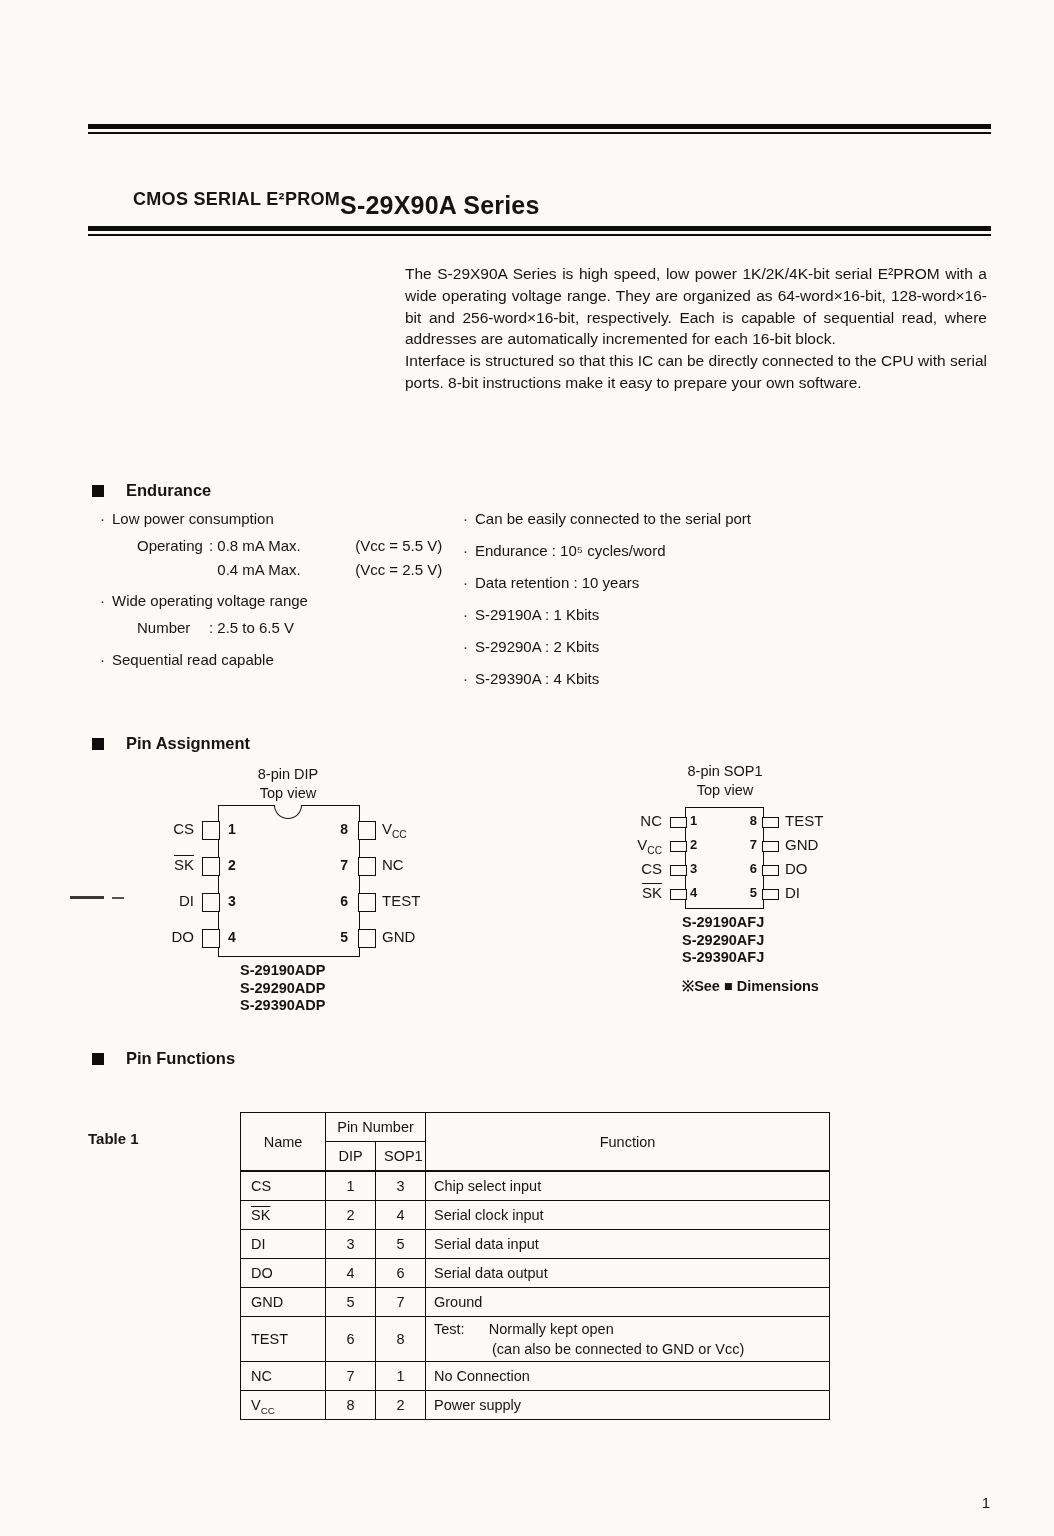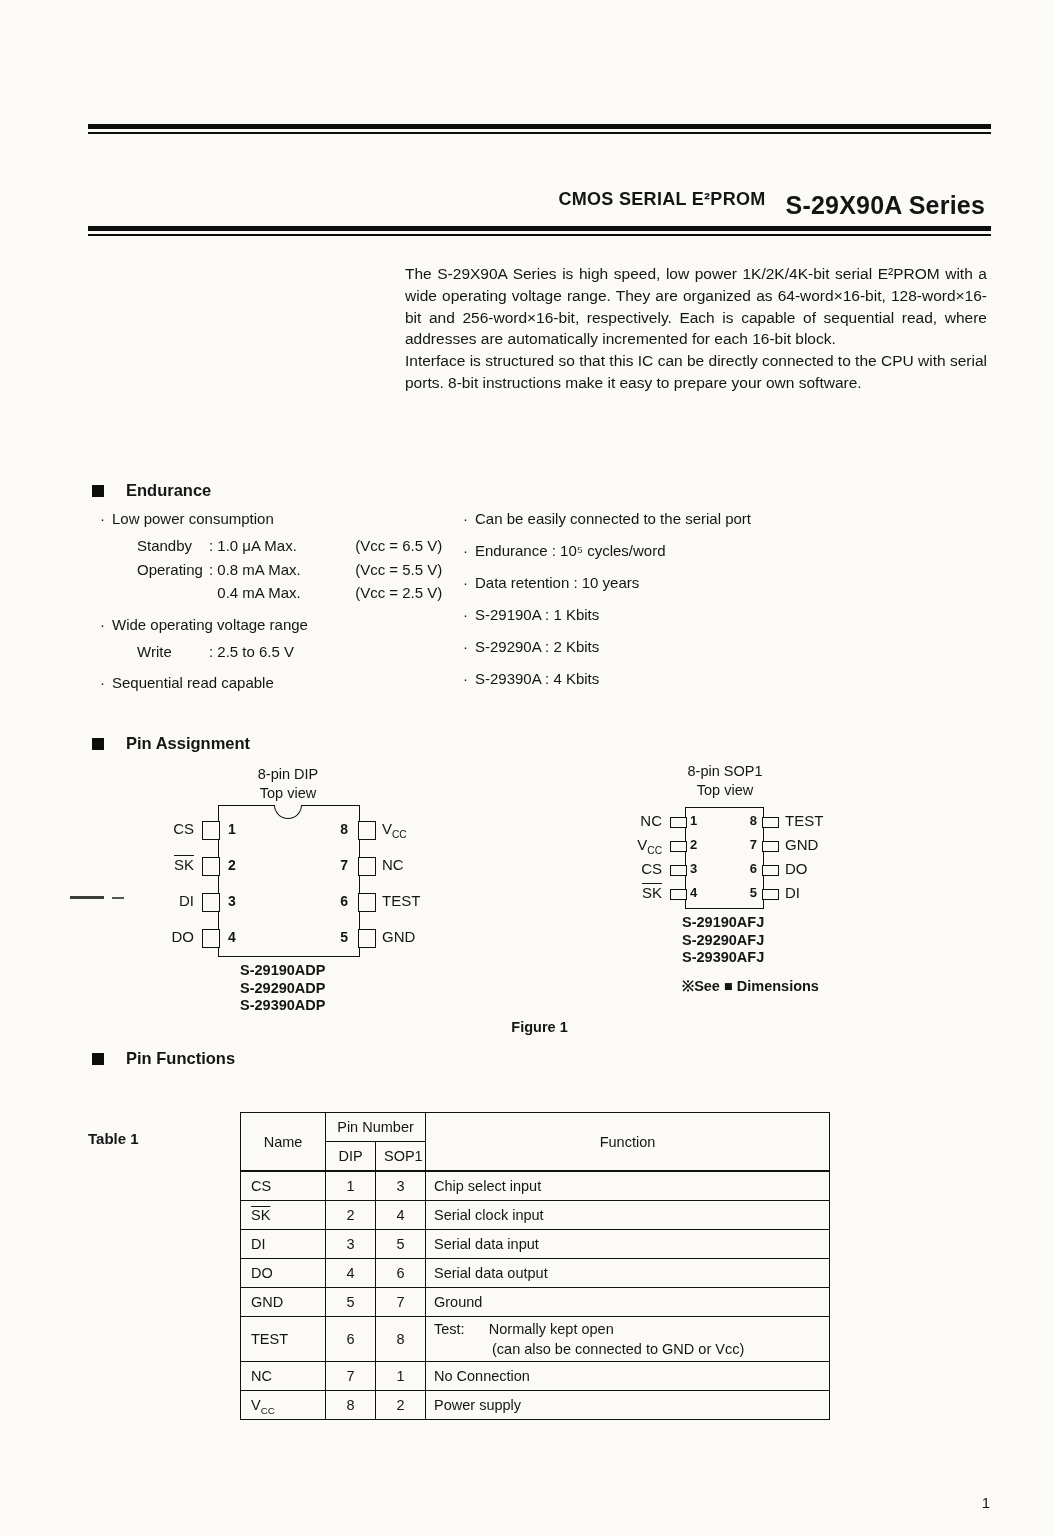--- a/index.html
+++ b/index.html
@@ -9,21 +9,21 @@
     font-family:"Liberation Sans", sans-serif;
   }
   
   .double-rule{position:absolute; left:88px; width:903px;}
   .double-rule .bar-thick{height:5px; background:#0d0d0d;}
   .double-rule .bar-gap{height:3px;}
   .double-rule .bar-thin{height:2px; background:#0d0d0d;}
   
   .header-row{
     position:absolute; left:88px; top:140px; width:903px; height:80px;
-    display:flex; justify-content:flex-end; align-items:flex-end;gap:20px;
+    display:flex; justify-content:flex-start; align-items:flex-end;
   }
   .doc-type{font-size:18px; font-weight:bold; letter-spacing:.3px; margin-bottom:10px; padding-left:45px;}
   .doc-title{font-size:25px; font-weight:bold; letter-spacing:.2px; padding-right:6px;}
   
   .intro{position:absolute; left:405px; top:263px; width:582px; font-size:15.5px; line-height:21.8px;}
   .intro p{margin:0; text-align:justify;}
   
   .sec-heading{position:absolute; left:92px; display:flex; align-items:center;}
   .sq{width:12px; height:12px; background:#0d0d0d; display:inline-block; margin-right:22px;}
   .sec-label{font-size:16.5px; font-weight:bold;}
@@ -116,40 +116,35 @@
     <span class="sq"></span>
     <span class="sec-label">Endurance</span>
   </div>
 
   <div class="features-left">
       <div class="f-bullet">
         <span class="f-dot">·</span>
         <span class="f-bullet-text">Low power consumption</span>
       </div>
       <div class="f-detail">
-        <span class="f-label">Standby</span>
-        <span class="f-value">: 1.0 μA Max.</span>
-        <span class="f-extra"> (Vcc = 6.5 V)</span>
-      </div>
-      <div class="f-detail">
         <span class="f-label">Operating</span>
         <span class="f-value">: 0.8 mA Max.</span>
         <span class="f-extra"> (Vcc = 5.5 V)</span>
       </div>
       <div class="f-detail">
         <span class="f-label"></span>
         <span class="f-value">  0.4 mA Max.</span>
         <span class="f-extra"> (Vcc = 2.5 V)</span>
       </div>
       <div class="f-bullet gap-before">
         <span class="f-dot">·</span>
         <span class="f-bullet-text">Wide operating voltage range</span>
       </div>
       <div class="f-detail">
-        <span class="f-label">Write</span>
+        <span class="f-label">Number</span>
         <span class="f-value">: 2.5 to 6.5 V</span>
         <span class="f-extra"></span>
       </div>
       <div class="f-bullet gap-before">
         <span class="f-dot">·</span>
         <span class="f-bullet-text">Sequential read capable</span>
       </div>
     </div>
   <div class="features-right">
       <div class="f-bullet">
@@ -252,21 +247,20 @@
       <div class="pin-num ralign" style="left: 141px; width: 26px; top: 122px;">5</div>
       <div class="pin-label" style="left: 195px; top: 121px; width: 70px;"><span>DI</span></div>
       <div class="chip-parts" style="left: 92px; top: 152px;">
         <div class="chip-part">S-29190AFJ</div>
         <div class="chip-part">S-29290AFJ</div>
         <div class="chip-part">S-29390AFJ</div>
       </div>
       <div class="chip-note" style="left: 92px; top: 213px;">※See ■ Dimensions</div>
     </div>
 
-  <div class="figure-caption">Figure 1</div>
 
   <div class="sec-heading" style="top:1049px">
     <span class="sq"></span>
     <span class="sec-label">Pin Functions</span>
   </div>
 
   <div class="table-caption">Table 1</div>
 
   <table class="pin-table">
     <colgroup>

